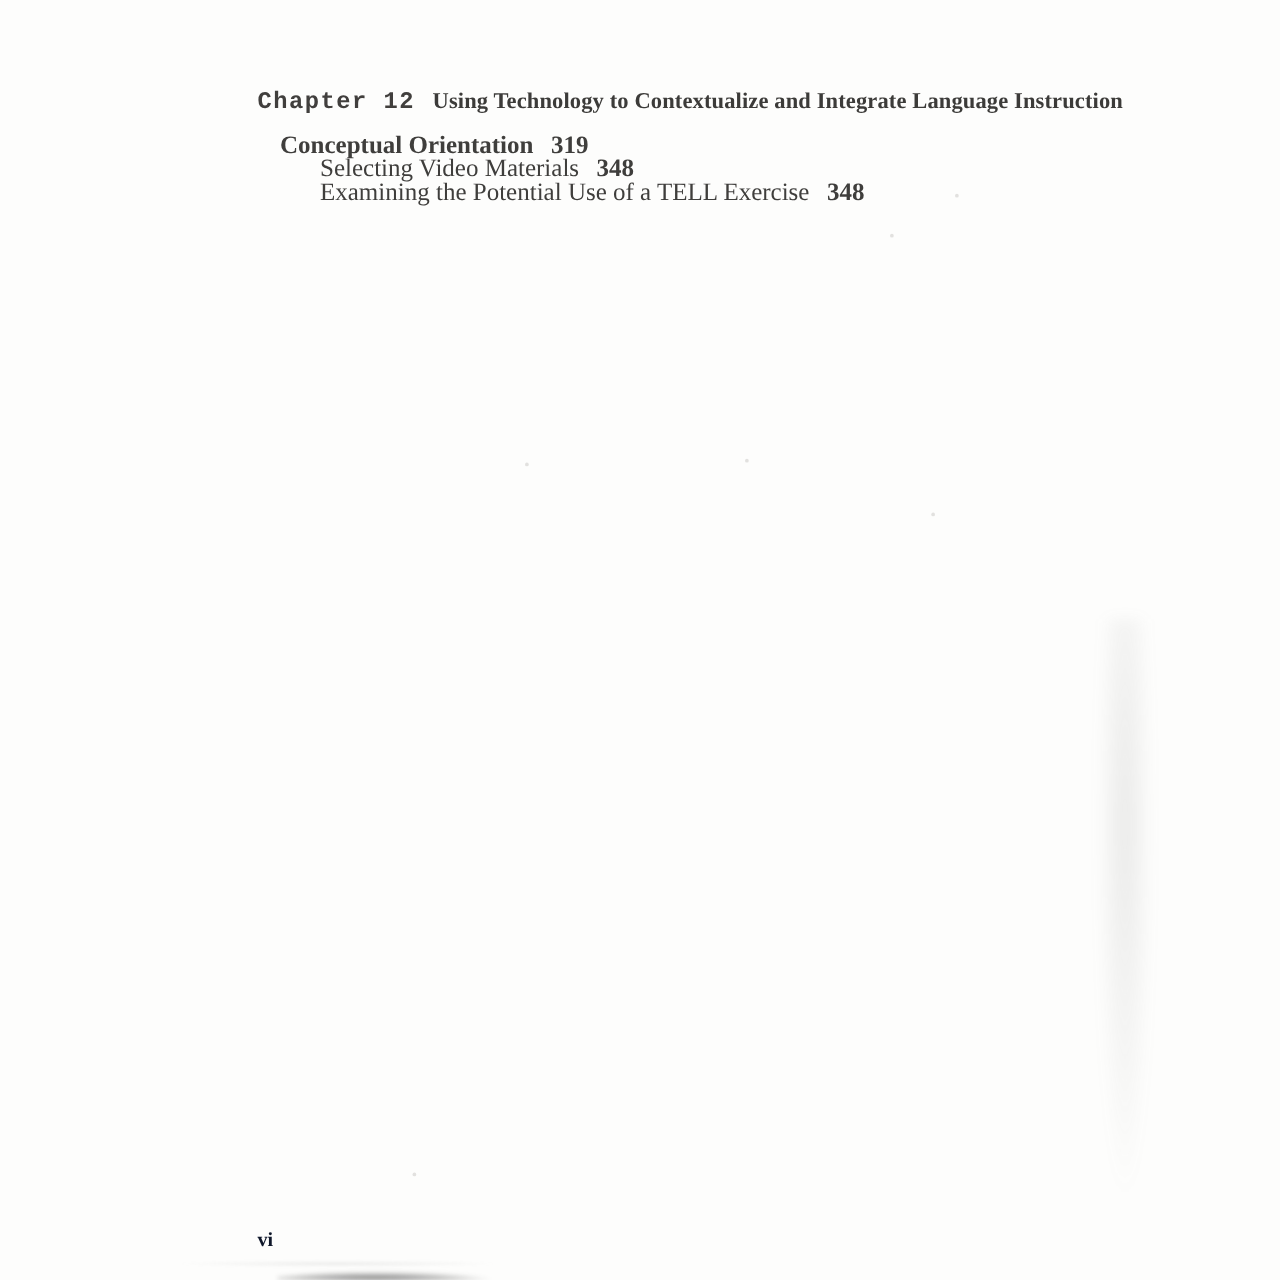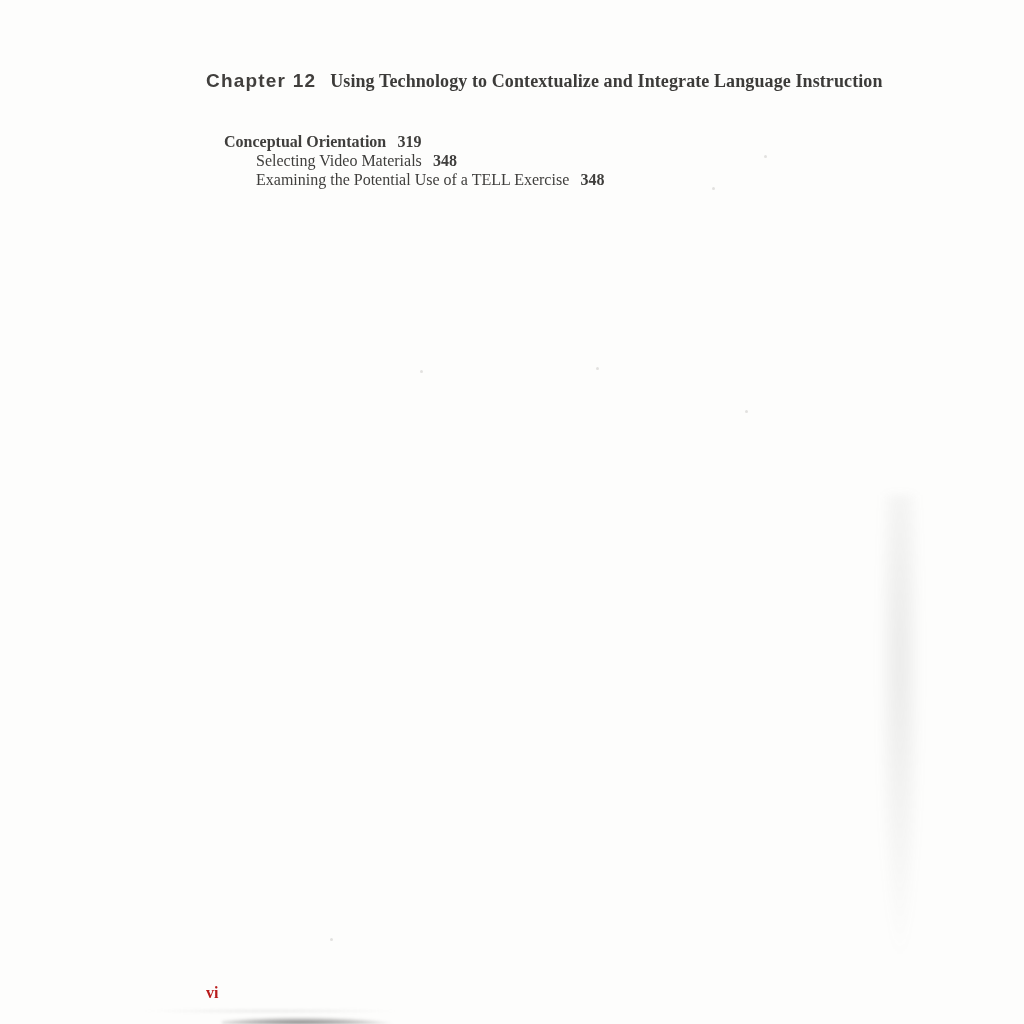--- a/index.html
+++ b/index.html
@@ -23,53 +23,53 @@
     left: 206px;
     top: 70px;
     width: 700px;
     font-size: 18px;
     font-weight: bold;
     line-height: 21px;
     letter-spacing: 0.1px;
     color: #3c3b39;
   }
   .chapter-label {
-    font-family: Liberation Sans, sans-serif;
+    font-family: Liberation Mono, monospace;
     font-size: 19px;
     font-weight: bold;
     letter-spacing: 1.2px;
     margin-right: 14px;
     color: #413f3d;
   }
 
   
   .toc {
     position: absolute;
     left: 224px;
-    top: 132px;
-    font-size: 16px;
+    top: 107px;
+    font-size: 20px;
     line-height: 19px;
   }
   .entry { white-space: nowrap; }
   .entry.head { font-weight: bold; }
   .entry.head + .entry.head,
   .entry.sub + .entry.head { margin-top: 5px; }
   .entry.sub { margin-left: 32px; font-weight: normal; }
   .entry-page {
     font-weight: bold;
     margin-left: 0.7em;
   }
 
   .folio {
     position: absolute;
     left: 206px;
     top: 984px;
     font-size: 16px;
     font-weight: bold;
-    color: #b91c1c;
+    color: #0f172a;
   }
 
   
   .right-page-shadow {
     position: absolute;
     left: 878px;
     top: 495px;
     width: 44px;
     height: 470px;
     background: radial-gradient(ellipse at 50% 35%, rgba(110,110,110,0.13), rgba(110,110,110,0.05) 45%, rgba(110,110,110,0) 70%);

